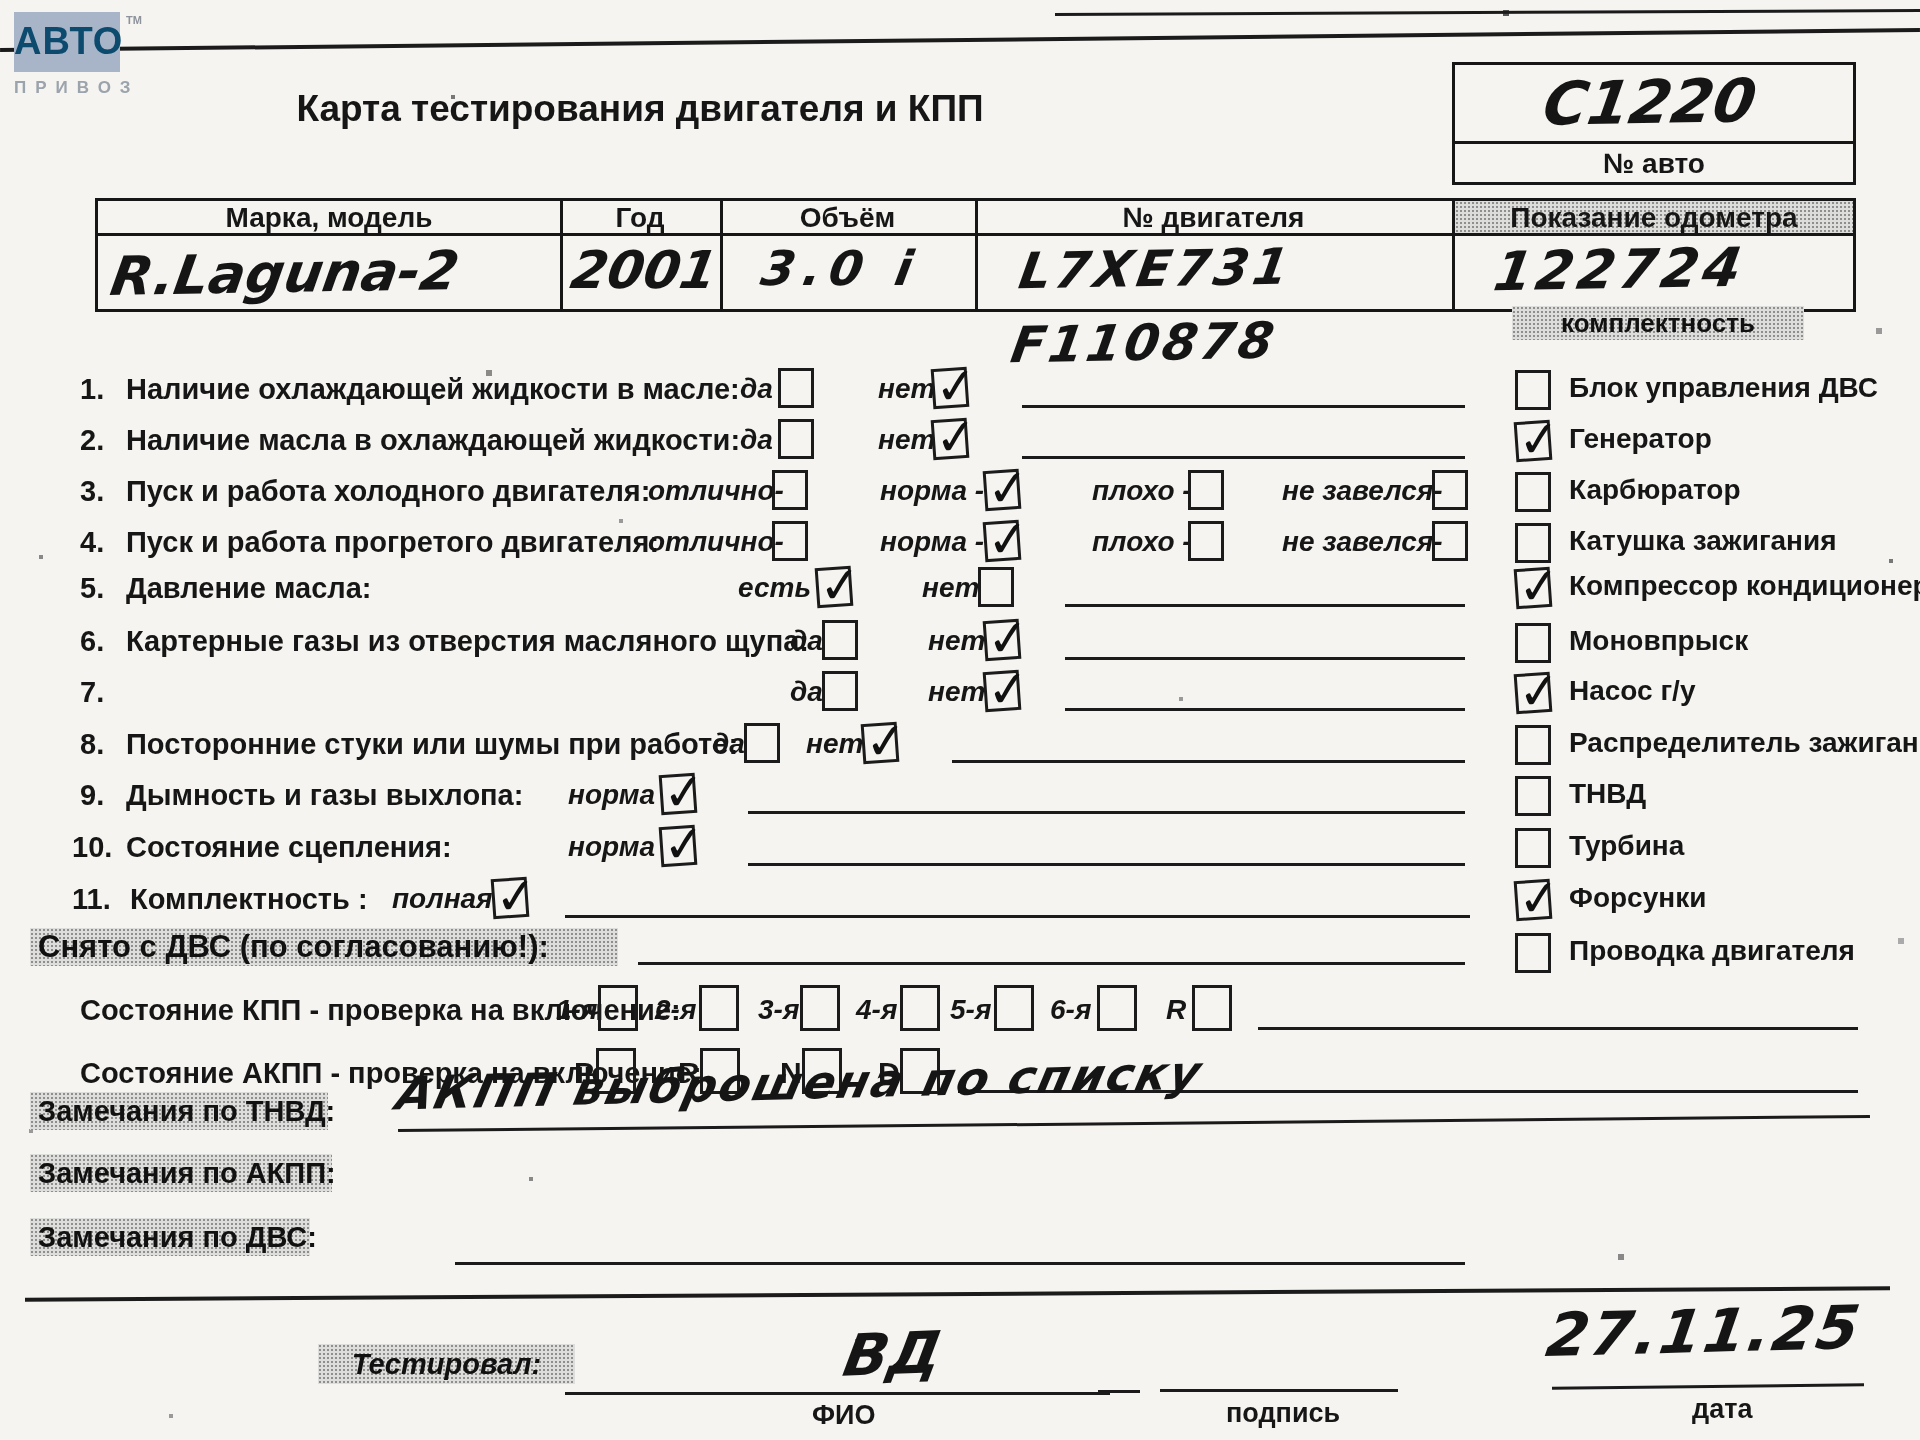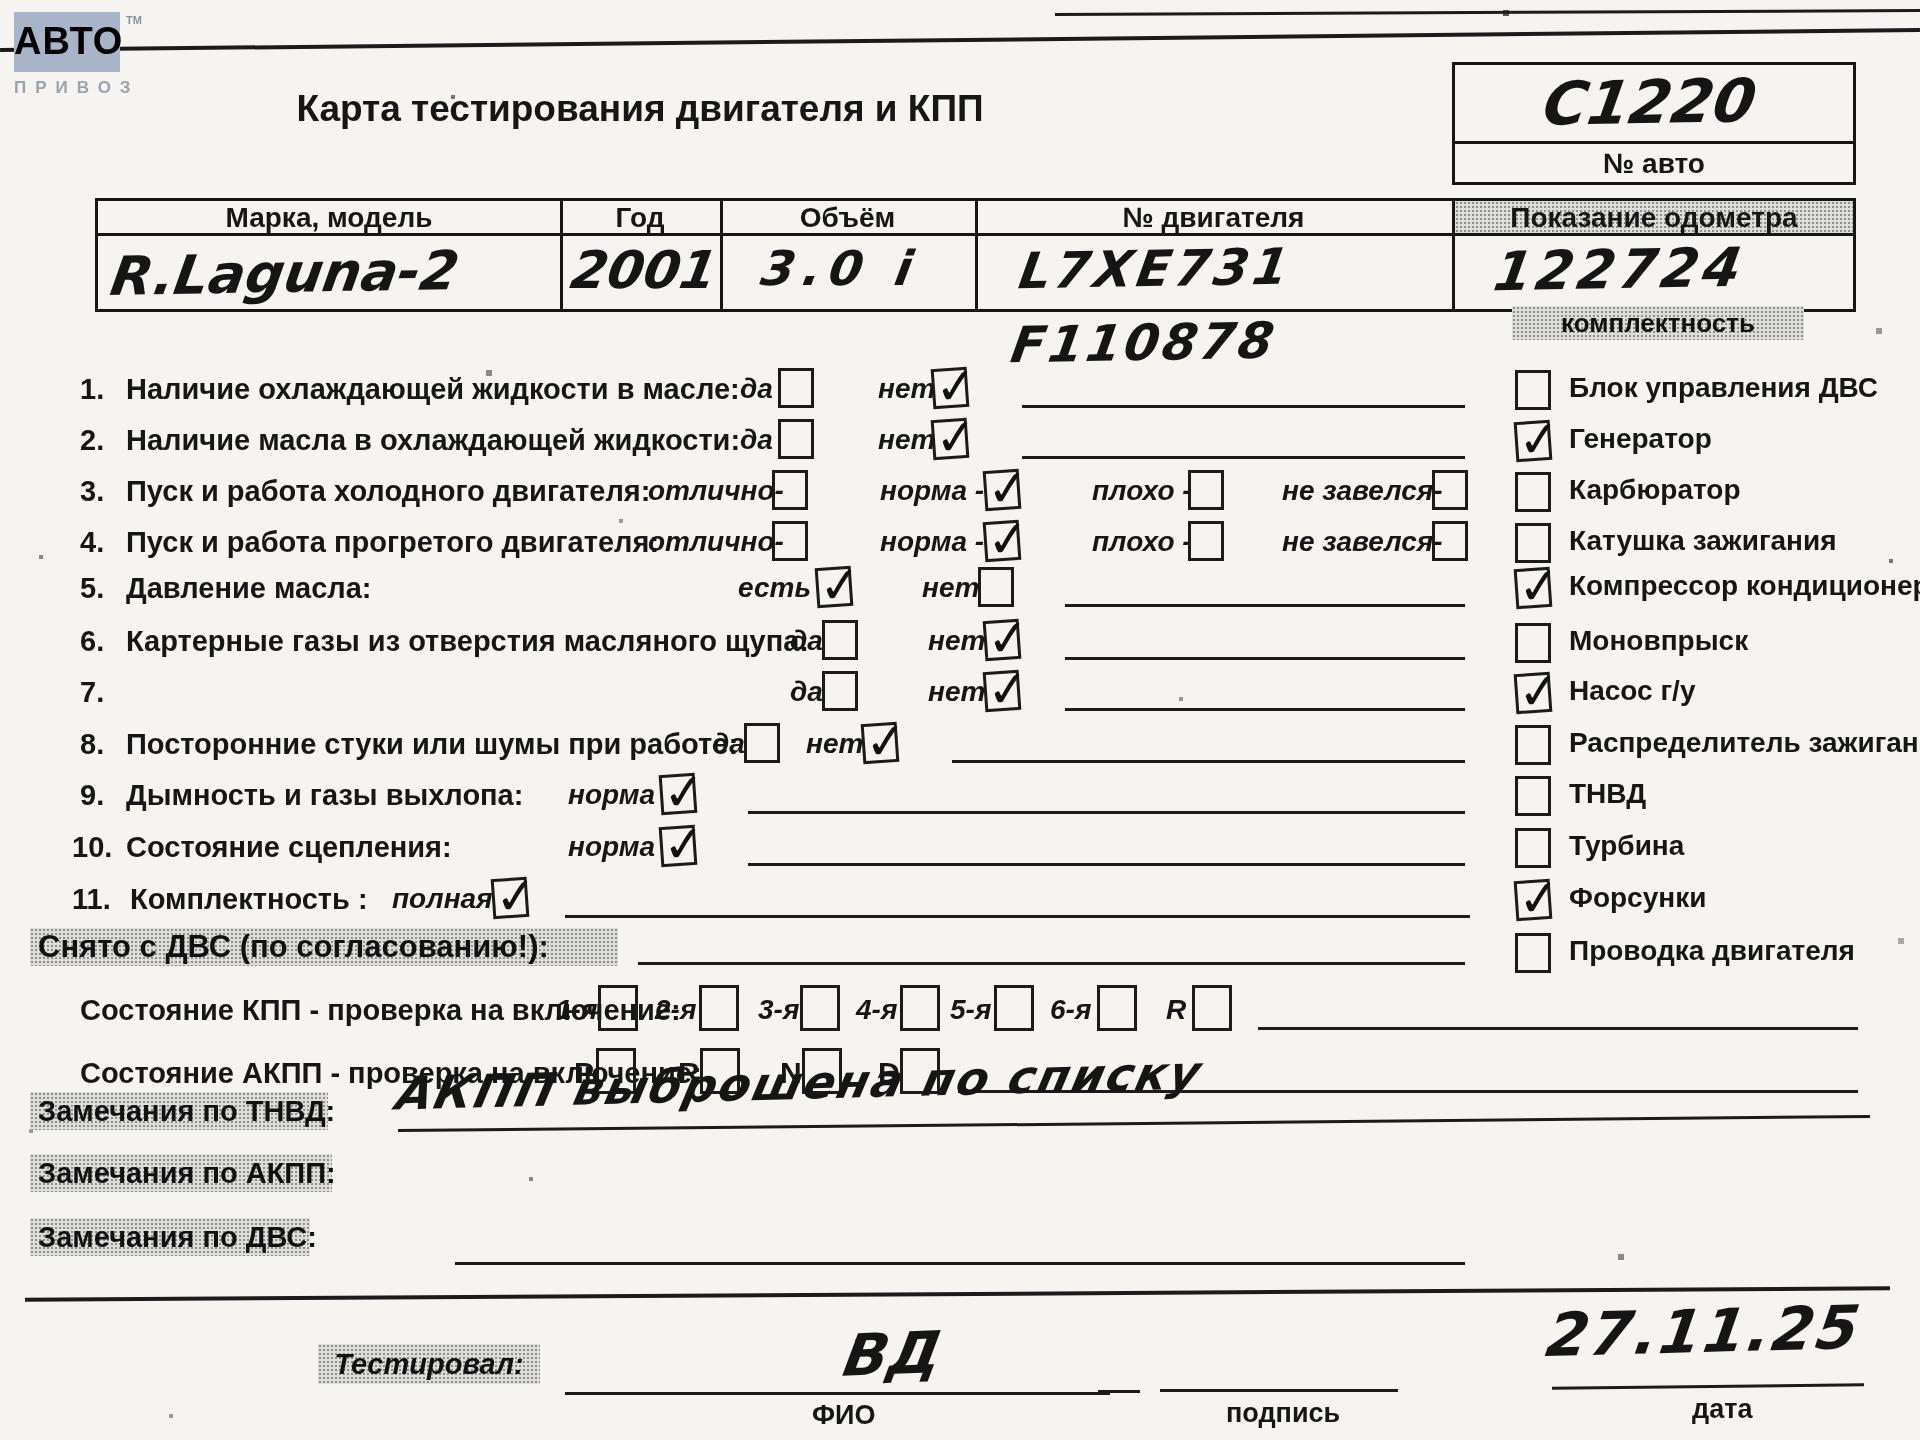--- a/index.html
+++ b/index.html
@@ -30,21 +30,21 @@
   
   .frame{position:absolute;border:3px solid #161616}
   .vline{position:absolute;width:3px;background:#161616}
   .hline{position:absolute;height:3px;background:#161616}
   .thead{position:absolute;font-weight:bold;font-size:28px;line-height:34px;text-align:center}
   
   .eqrow{position:absolute;height:40px}
   .eqlbl{position:absolute;left:54px;top:0;font-weight:bold;font-size:28px;line-height:40px;white-space:nowrap}
   
   .logobox{position:absolute;left:14px;top:12px;width:106px;height:60px;background:#a8b4c7;
-           color:#000000;font-weight:bold;font-size:38px;line-height:58px;text-align:center;letter-spacing:1px}
+           color:#0c4a6e;font-weight:bold;font-size:38px;line-height:58px;text-align:center;letter-spacing:1px}
   .logosub{position:absolute;left:14px;top:78px;font-weight:bold;font-size:17px;letter-spacing:9px;color:#9ba3ad;white-space:nowrap}
   .logotm{position:absolute;left:126px;top:14px;font-size:11px;font-weight:bold;color:#8d929b}
   .specks{position:absolute;top:0;left:0;width:2px;height:2px;
     box-shadow:488px 372px 0 2px #8a8a88, 1505px 12px 0 2px #555, 40px 556px 0 1px #888,
     1878px 330px 0 2px #999, 1890px 560px 0 1px #777, 620px 520px 0 1px #999,
     1620px 1256px 0 2px #888, 170px 1415px 0 1px #999, 856px 1340px 0 1px #888,
     1900px 940px 0 2px #aaa, 452px 96px 0 1px #777, 530px 1178px 0 1px #888,
     1180px 698px 0 1px #999, 30px 1130px 0 1px #999}
 </style>
 </head>
@@ -286,21 +286,21 @@
   <div class="hand" style="left:400px;top:1056px;font-size:46px;letter-spacing:2px;transform:skewX(-14deg) rotate(-1.5deg)">АКПП выброшена по списку</div>
   <span class="uline" style="left:398px;top:1122px;width:1472px;transform:rotate(-0.55deg)"></span>
 
   <div class="bar shade abs" style="left:30px;top:1154px;width:302px;height:38px;font-size:29px;line-height:38px;padding-left:8px">Замечания по АКПП:</div>
 
   <div class="bar shade abs" style="left:30px;top:1218px;width:280px;height:38px;font-size:29px;line-height:38px;padding-left:8px">Замечания по ДВС:</div>
   <span class="uline" style="left:455px;top:1262px;width:1010px"></span>
 
   <div class="scanline" style="left:25px;top:1292px;width:1865px;height:4px;transform:rotate(-0.35deg)"></div>
 
-  <div class="bar shade abs center" style="left:318px;top:1344px;width:222px;height:40px;font-size:29px;line-height:40px;font-style:italic">Тестировал:</div>
+  <div class="bar shade abs center" style="left:318px;top:1344px;width:257px;height:40px;font-size:29px;line-height:40px;font-style:italic">Тестировал:</div>
 
   <div class="hand" style="left:845px;top:1320px;font-size:58px;transform:skewX(-12deg) rotate(-2deg)">ВД</div>
   <span class="uline" style="left:565px;top:1392px;width:545px"></span>
   <div class="abs b" style="left:812px;top:1400px;font-size:27px">ФИО</div>
 
   <span class="uline" style="left:1098px;top:1390px;width:42px"></span>
   <span class="uline" style="left:1160px;top:1389px;width:238px"></span>
   <div class="abs b" style="left:1226px;top:1398px;font-size:27px">подпись</div>
 
   <div class="hand" style="left:1548px;top:1296px;font-size:60px;letter-spacing:2px;transform:skewX(-10deg) rotate(-1.5deg)">27.11.25</div>

